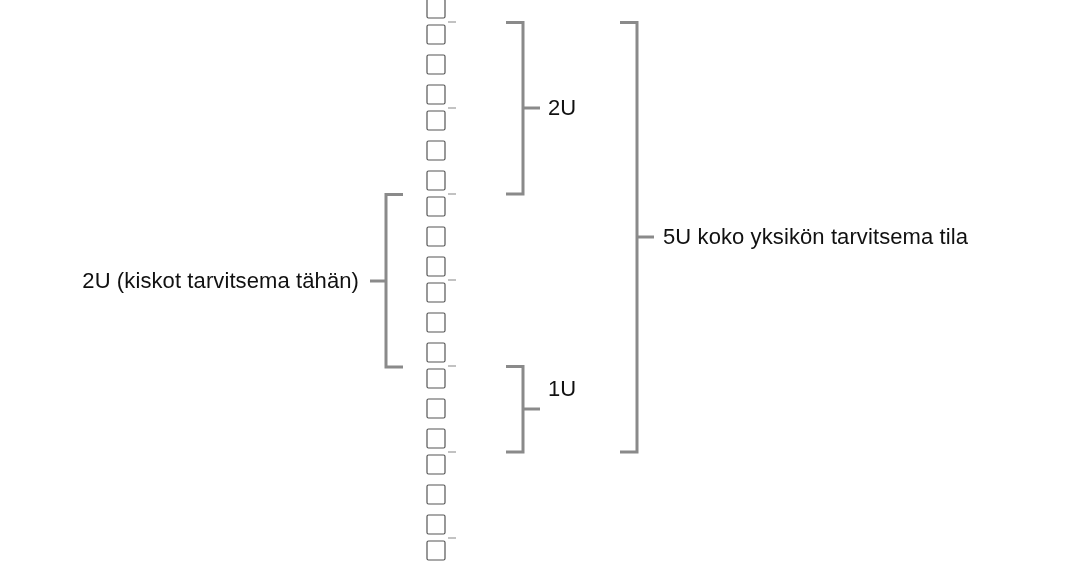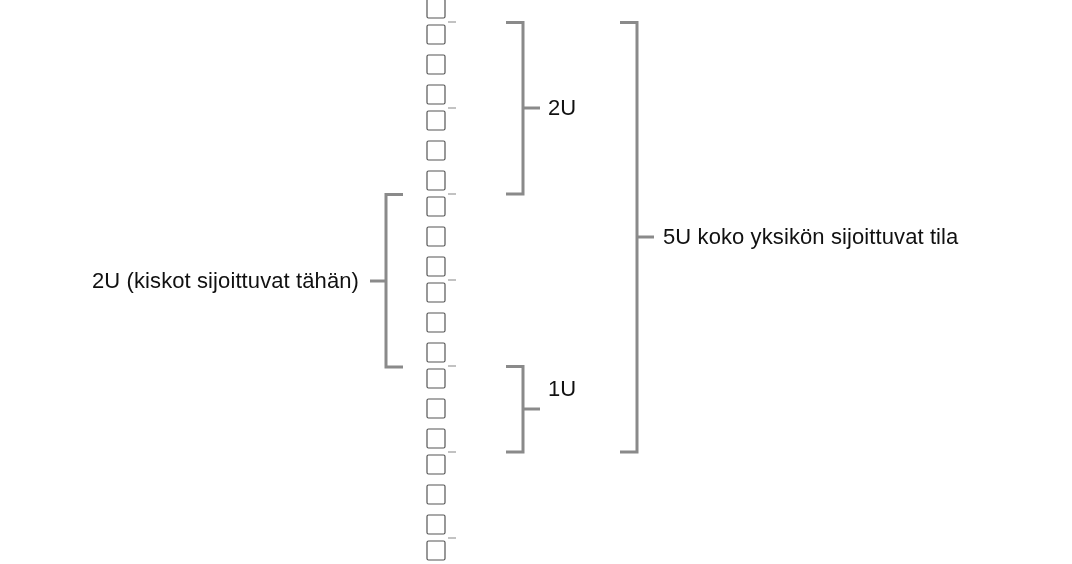--- a/index.html
+++ b/index.html
@@ -85,15 +85,15 @@
     </g>
 
     <g stroke="#8a8a8a" stroke-width="3" fill="none">
       <path d="M403 194.5 H386 V367 H403"></path>
       <line x1="370" y1="281" x2="386" y2="281"></line>
     </g>
   </svg>
 
   <div class="label" style="left:548px; top:95px;">2U</div>
   <div class="label" style="left:548px; top:376px;">1U</div>
-  <div class="label" style="left:663px; top:224px;">5U koko yksikön sijoittuvat tila</div>
-  <div class="label" style="right:713px; top:268px;">2U (kiskot sijoittuvat tähän)</div>
+  <div class="label" style="left:663px; top:224px;">5U koko yksikön tarvitsema tila</div>
+  <div class="label" style="right:713px; top:268px;">2U (kiskot tarvitsema tähän)</div>
 </div>
 
 </body></html>

